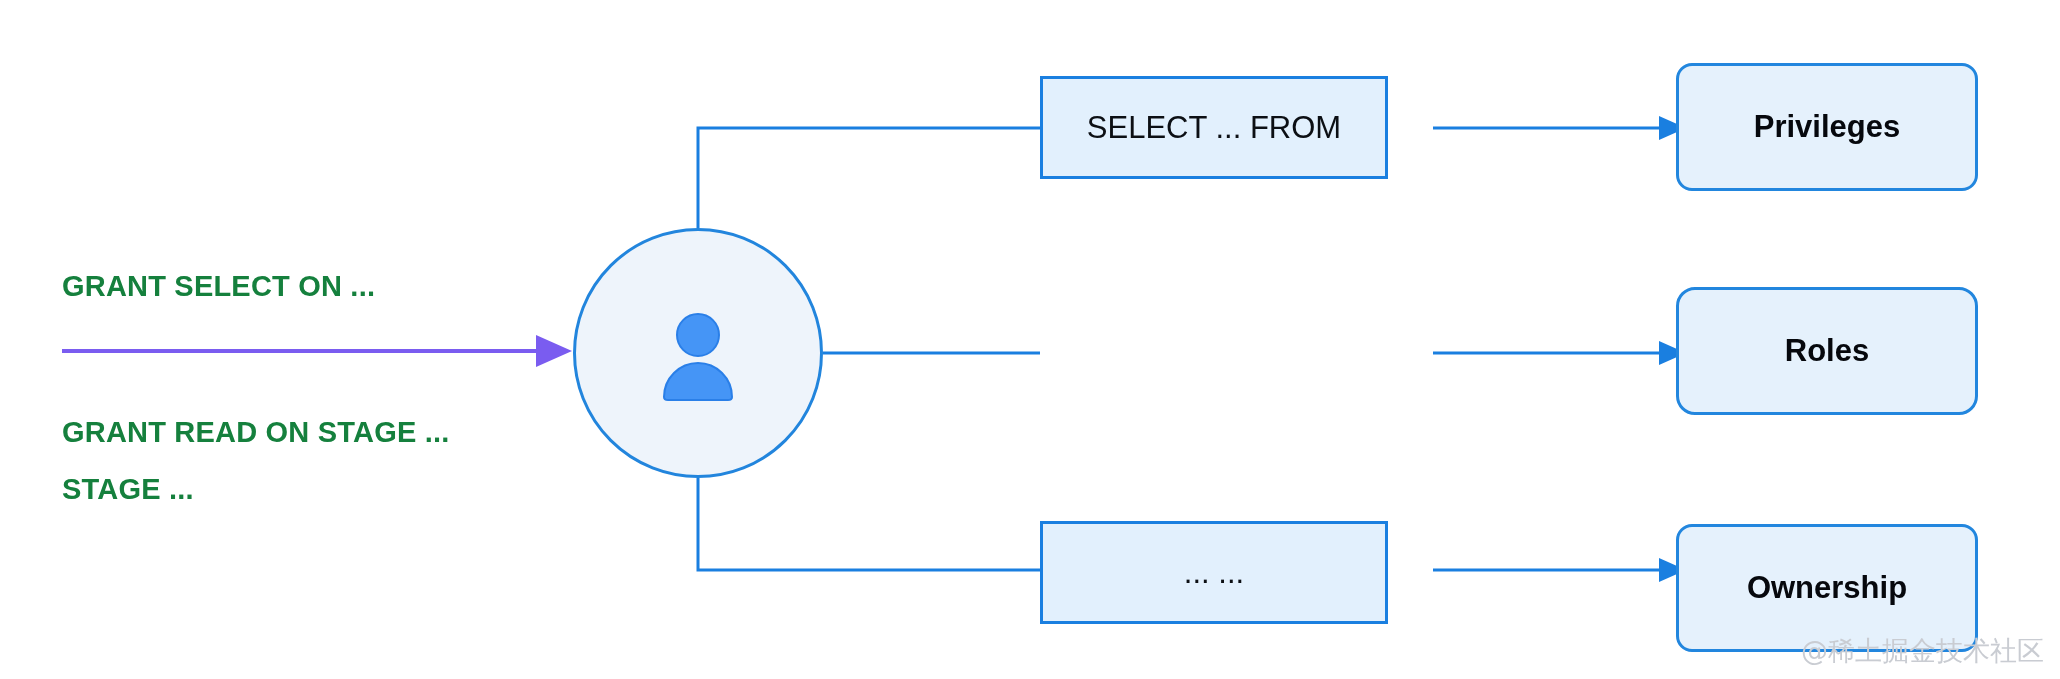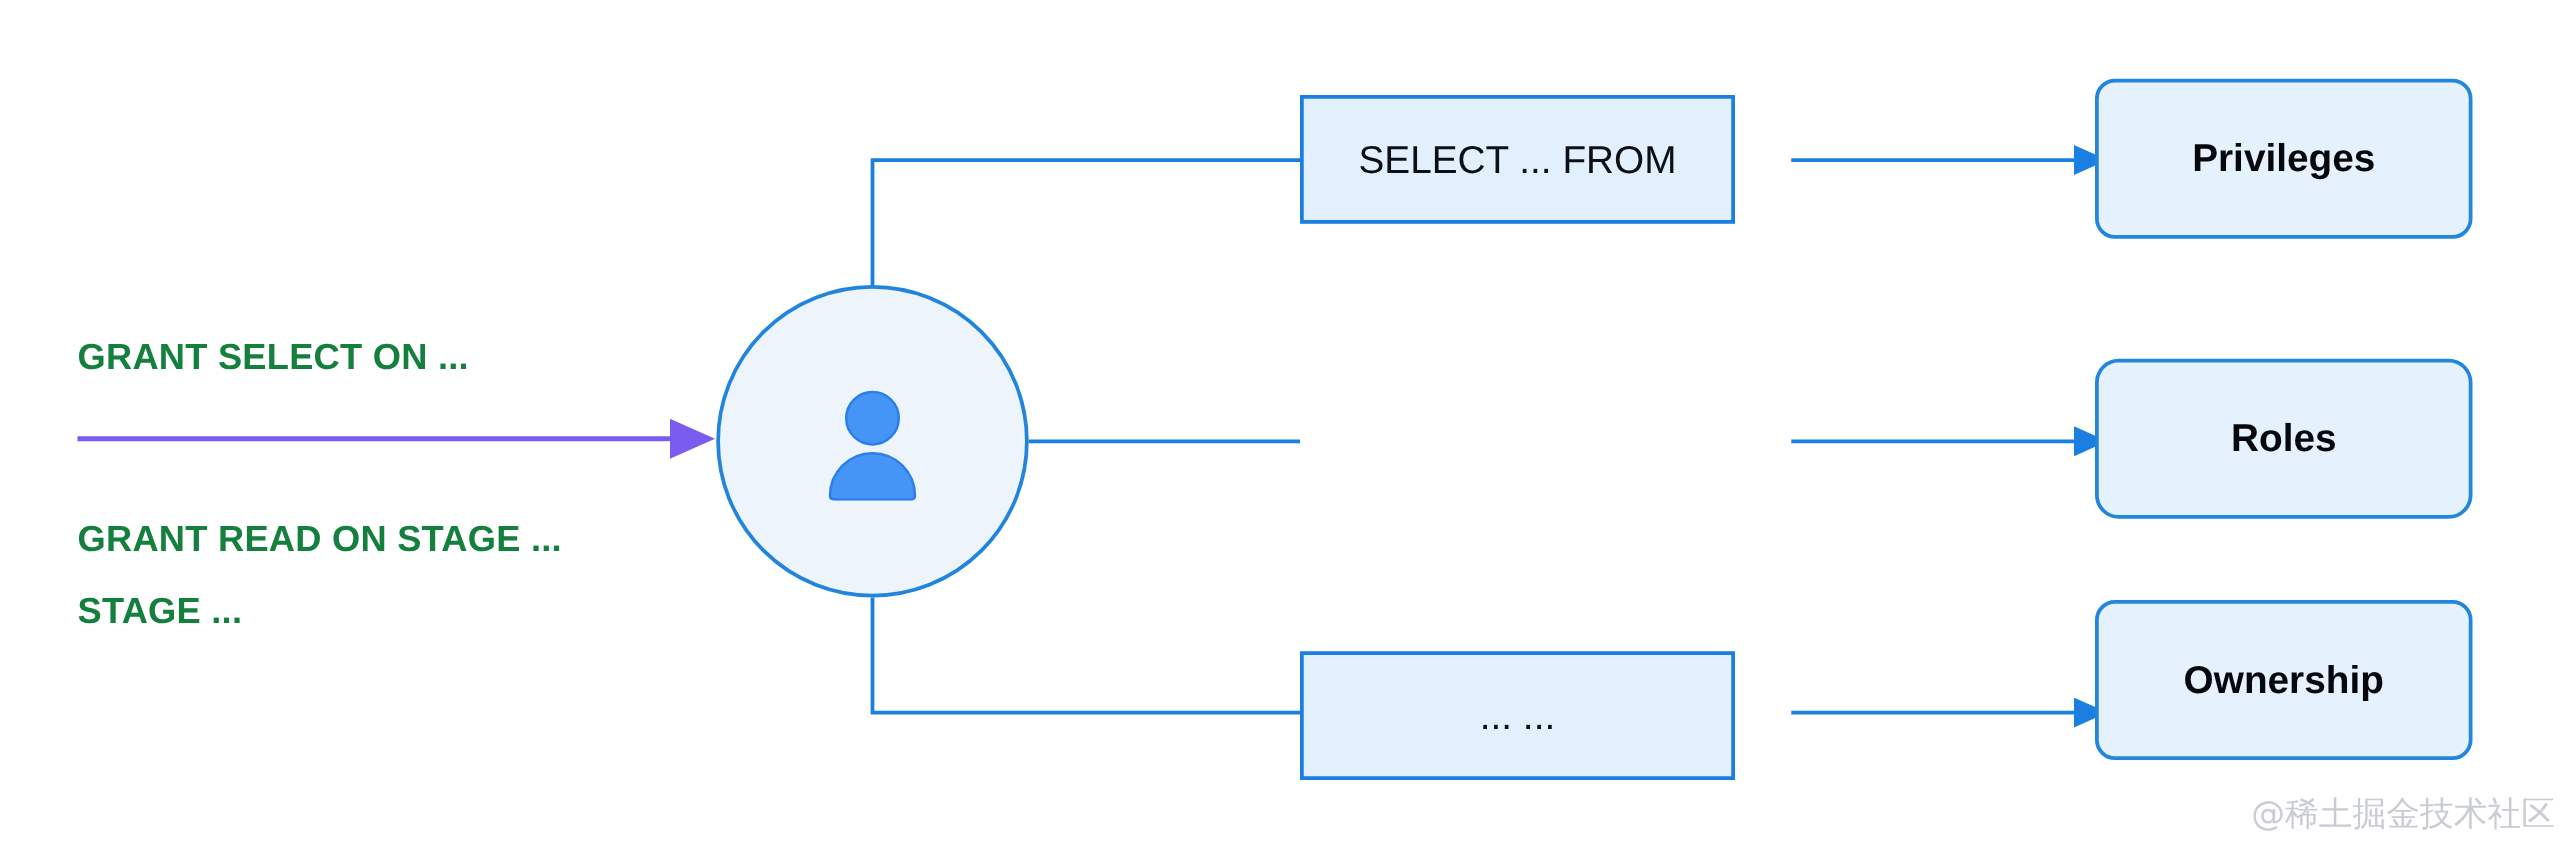--- a/index.html
+++ b/index.html
@@ -95,21 +95,21 @@
     display: flex;
     align-items: center;
     justify-content: center;
     color: #06080d;
     font-size: 31px;
     font-weight: bold;
     white-space: nowrap;
   }
   #outcome-0 { left: 1676px; top: 63px; }
   #outcome-1 { left: 1676px; top: 287px; border-radius: 19px; }
-  #outcome-2 { left: 1676px; top: 480px; }
+  #outcome-2 { left: 1676px; top: 524px; }
 
   
   #watermark {
     position: absolute;
     right: 16px;
     bottom: 10px;
     color: #c9ccd2;
     font-size: 27px;
     white-space: nowrap;
     font-family: "DejaVu Sans", sans-serif;

